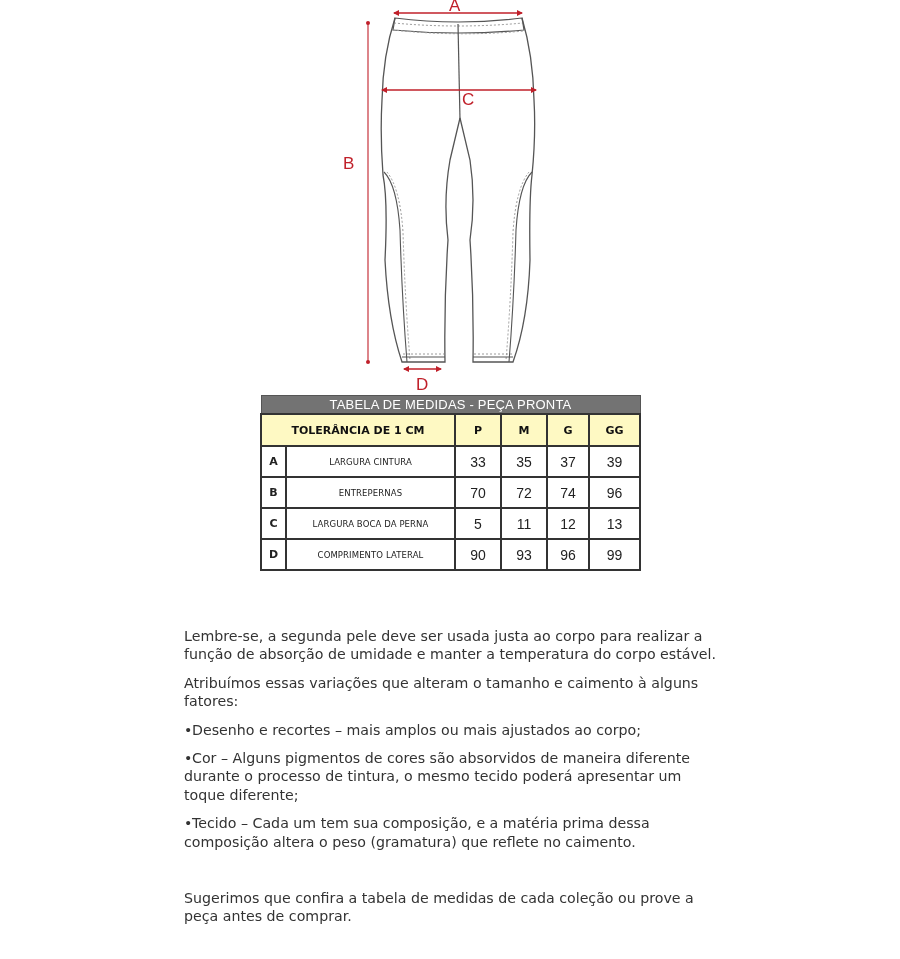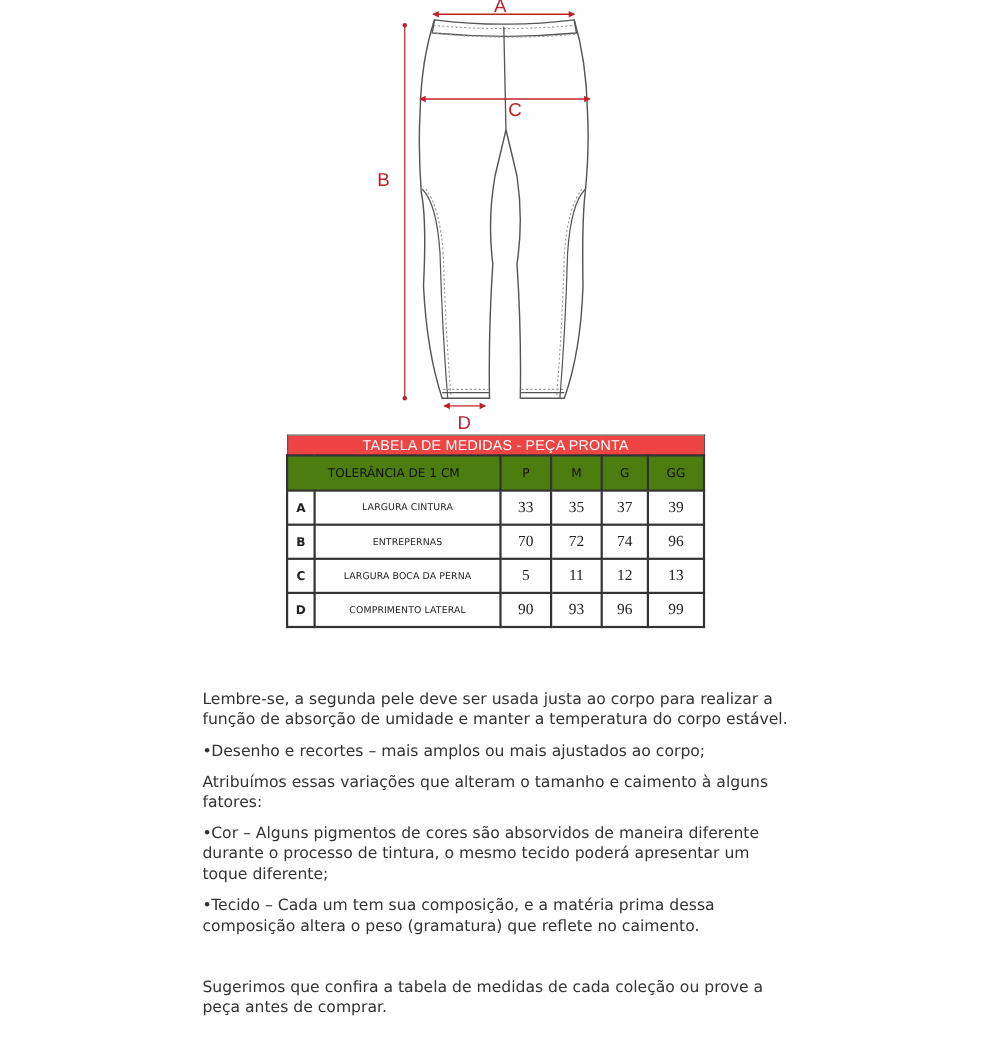--- a/index.html
+++ b/index.html
@@ -1,26 +1,26 @@
 <!DOCTYPE html>
 <html><head>
 <meta charset="utf-8">
 <style>
   html, body { margin:0; padding:0; background:#ffffff; }
   body { width:900px; height:959px; position:relative; overflow:hidden; font-family:"DejaVu Sans", sans-serif; }
   #diagram { position:absolute; left:0; top:0; width:900px; height:395px; }
   .dim-label { position:absolute; color:#c0202a; font-family:"Liberation Sans", sans-serif; font-size:17px; line-height:17px; }
   #table-wrap { position:absolute; left:260px; top:395px; width:379px; }
   table { border-collapse:collapse; width:379px; table-layout:fixed; }
-  .title-row td { background:#ef4444; color:#ffffff; font-family:"Liberation Sans", sans-serif; font-size:13px; text-align:center; height:17px; padding:0; border:1px solid #555; letter-spacing:0.2px; }
-  .head-row td { background:#4d7c0f; color:#111; font-weight:normal; font-size:11px; text-align:center; height:30px; padding:0; border:2px solid #333; }
+  .title-row td { background:#737373; color:#ffffff; font-family:"Liberation Sans", sans-serif; font-size:13px; text-align:center; height:17px; padding:0; border:1px solid #555; letter-spacing:0.2px; }
+  .head-row td { background:#fef9c3; color:#111; font-weight:bold; font-size:11px; text-align:center; height:30px; padding:0; border:2px solid #333; }
   .data-row td { height:29px; padding:0; border:2px solid #333; text-align:center; color:#222; background:#fff; }
   .c-letter { width:21px; font-weight:bold; font-size:11px; }
   .c-desc { font-size:8.5px; color:#333; letter-spacing:0.1px; }
-  .c-val { font-size:14px; font-family:Liberation Serif, serif; }
+  .c-val { font-size:14px; font-family:Liberation Sans, sans-serif; }
   #notes { position:absolute; left:174px; top:617px; width:560px; font-family:"DejaVu Sans", sans-serif; font-size:14.2px; line-height:18.4px; color:#333; }
   #notes p { margin:10px; }
   .bullet { display:inline-block; width:8px; }
   .gap { height:18px; }
 </style>
 </head>
 <body>
 
 <div id="diagram">
   <svg width="900" height="395">
@@ -116,19 +116,19 @@
       <td class="c-val">93</td>
       <td class="c-val">96</td>
       <td class="c-val">99</td>
     </tr>
   </tbody>
     </table>
 </div>
 
 <div id="notes">
   <p>Lembre-se, a segunda pele deve ser usada justa ao corpo para realizar a função de absorção de umidade e manter a temperatura do corpo estável.</p>
+  <p>Atribuímos essas variações que alteram o tamanho e caimento à alguns fatores:</p>
   <p><span class="bullet">•</span><span>Desenho e recortes – mais amplos ou mais ajustados ao corpo;</span></p>
-  <p>Atribuímos essas variações que alteram o tamanho e caimento à alguns fatores:</p>
   <p><span class="bullet">•</span><span>Cor – Alguns pigmentos de cores são absorvidos de maneira diferente durante o processo de tintura, o mesmo tecido poderá  apresentar um toque diferente;</span></p>
   <p><span class="bullet">•</span><span>Tecido – Cada um tem sua composição, e a matéria prima dessa composição altera o peso (gramatura) que reflete no caimento.</span></p>
   <div class="gap"></div>
   <p>Sugerimos que confira a tabela de medidas de cada coleção ou prove a peça antes de comprar.</p>
 </div>
 
 </body></html>

